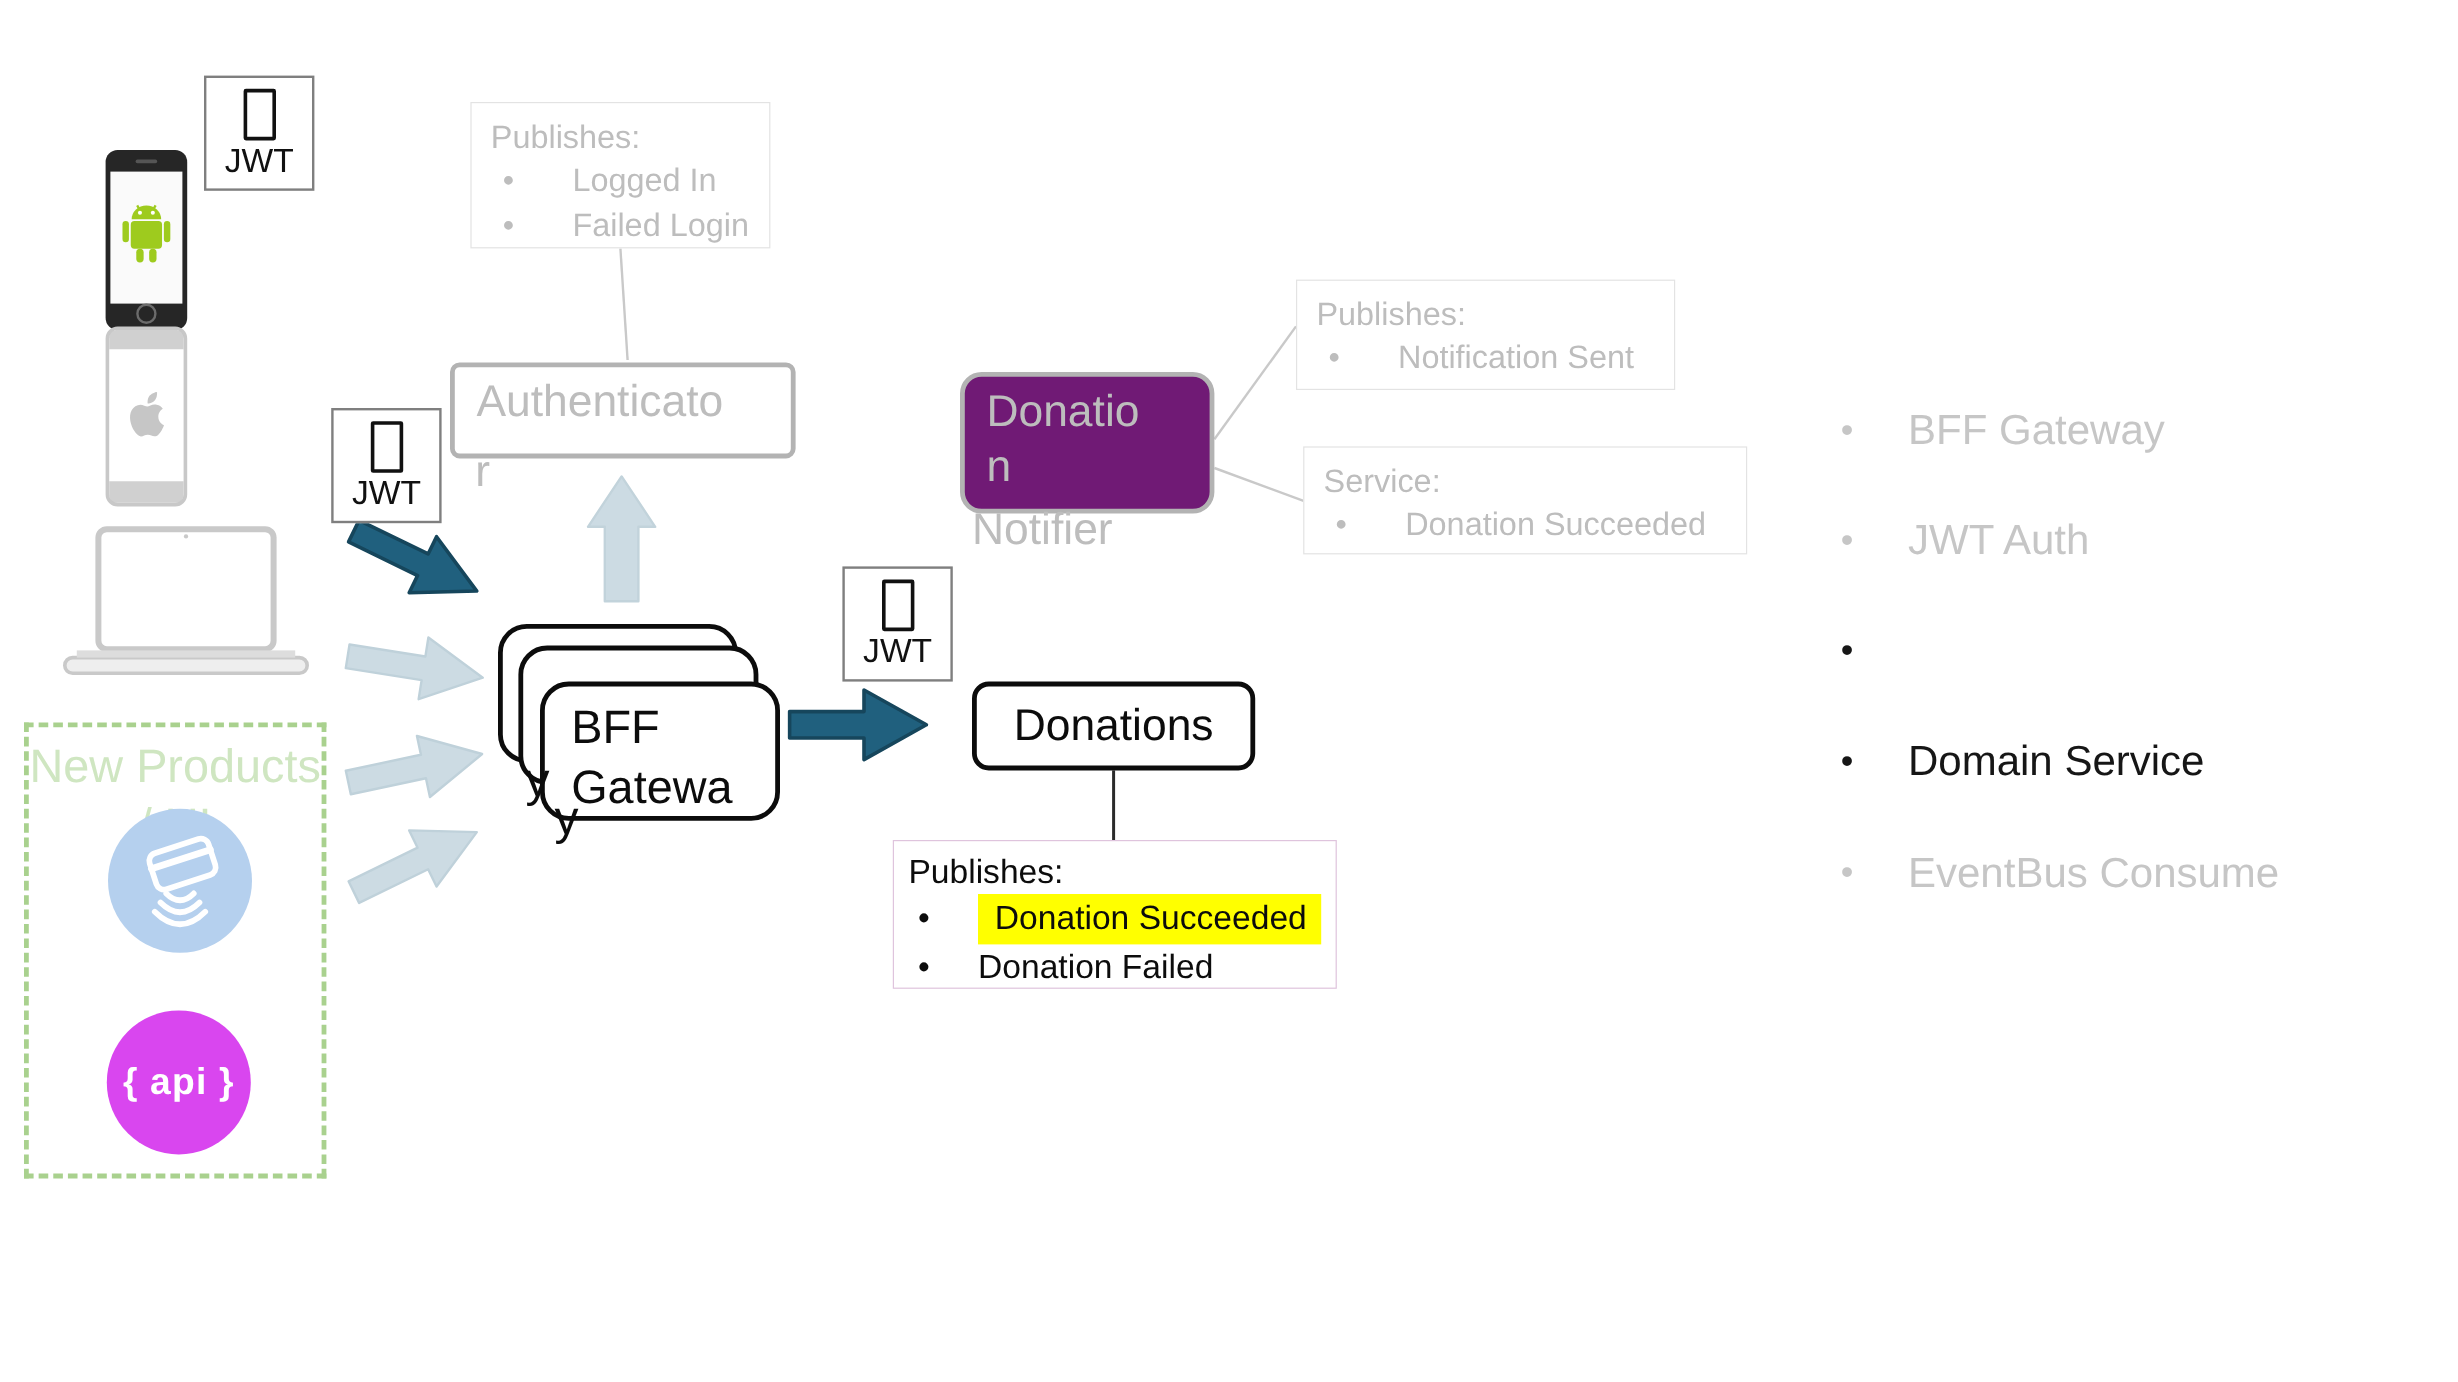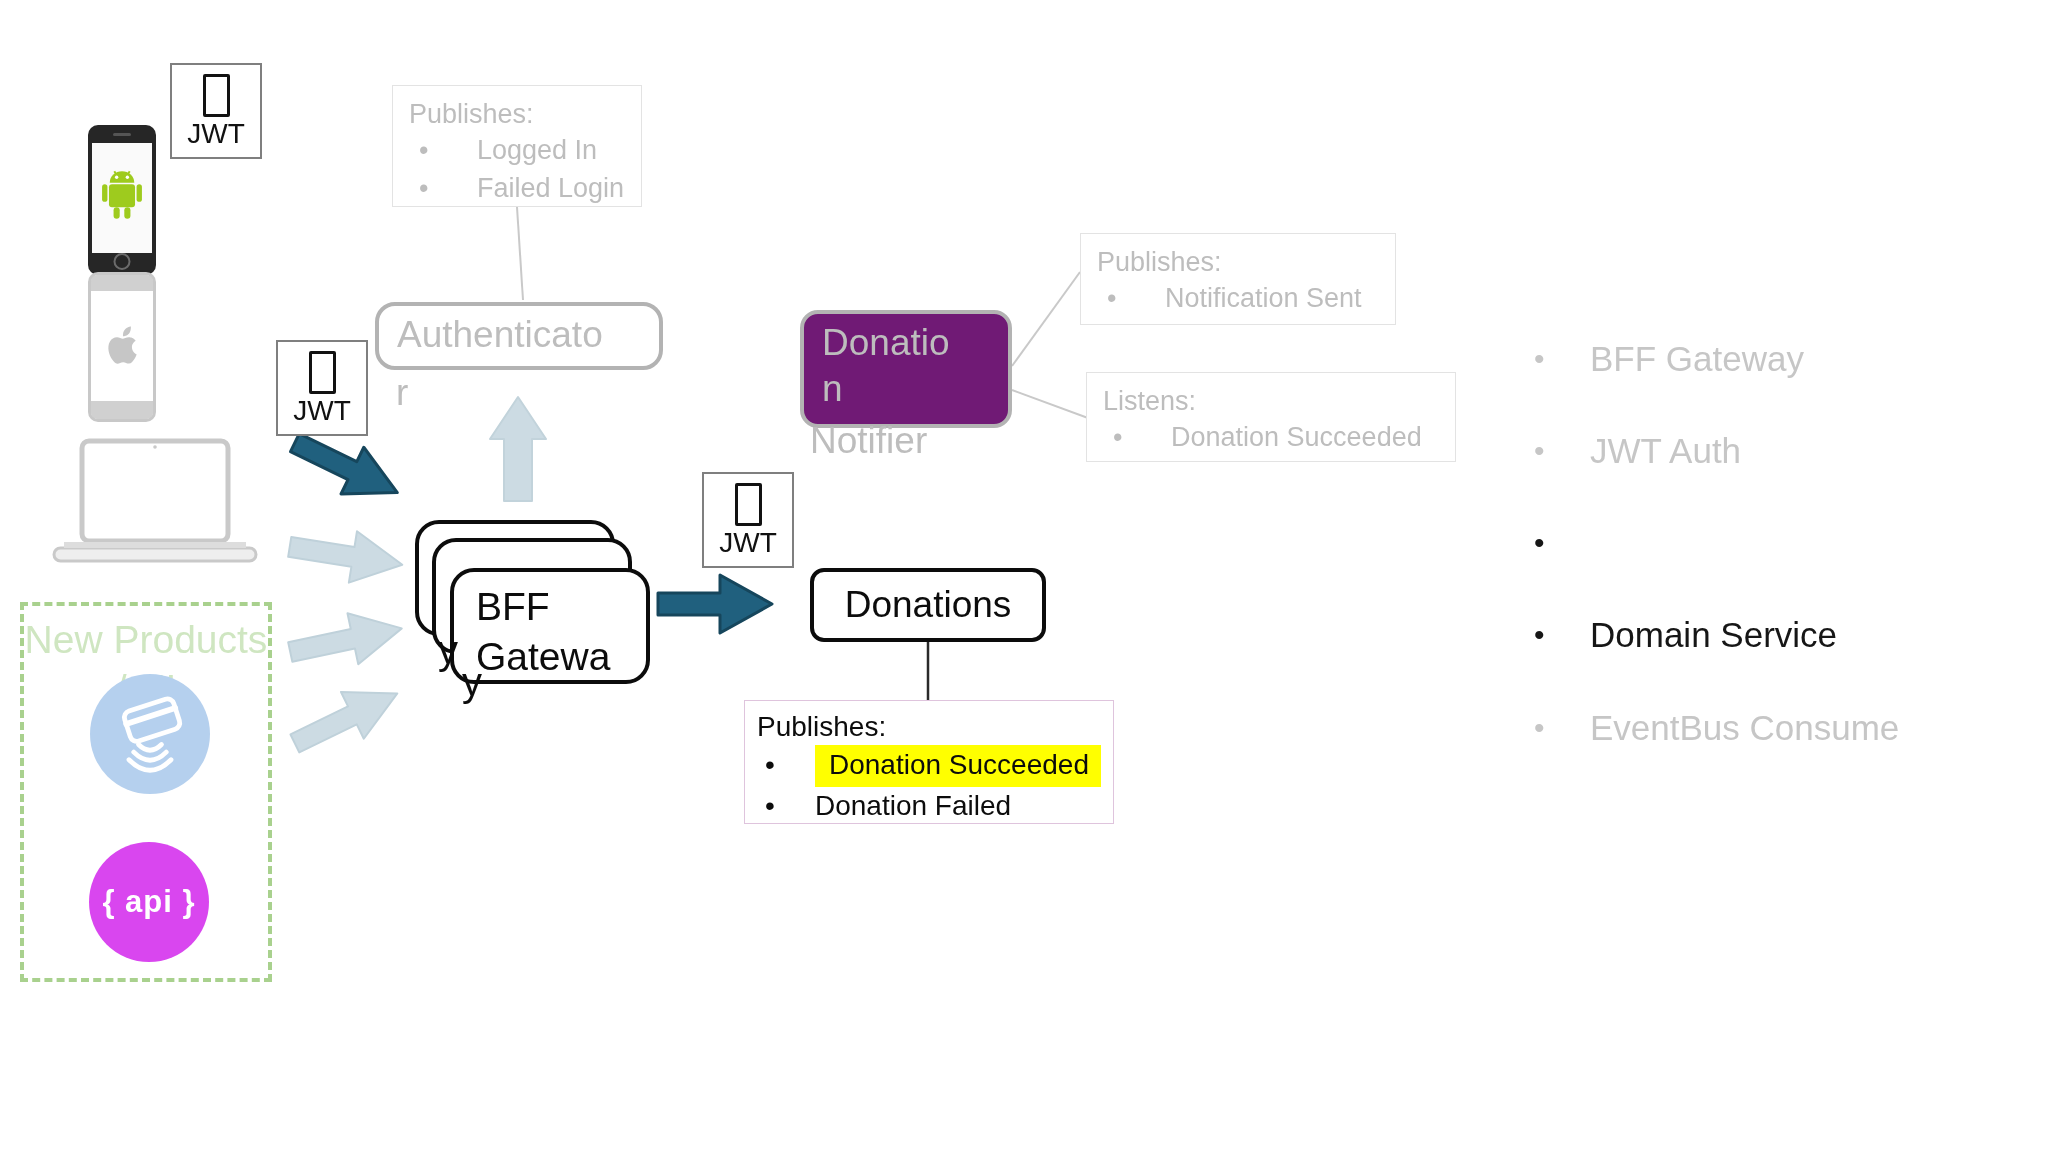--- a/index.html
+++ b/index.html
@@ -24,22 +24,22 @@
   .event-box{
     position:absolute;background:#fff;border:1.5px solid #e3e3e3;color:#bdbdbd;
     padding:10px 16px;box-sizing:border-box;
   }
   .event-box .ev-title{font-size:27px;line-height:1.35;}
   .ev-row{display:flex;font-size:27px;line-height:1.4;}
   .ev-bullet{width:58px;text-align:left;padding-left:10px;}
 
   
   .auth-box{
-    position:absolute;left:375px;top:302px;width:288px;height:68px;background:#fff;
-    border:4px solid #b3b3b3;border-radius:20px;box-sizing:border-box;
+    position:absolute;left:375px;top:302px;width:288px;height:80px;background:#fff;
+    border:4px solid #b3b3b3;border-radius:8px;box-sizing:border-box;
     font-size:37px;color:#bdbdbd;padding:8px 0 0 18px;overflow:hidden;white-space:nowrap;
   }
   .auth-overflow{position:absolute;left:396px;top:372px;font-size:37px;color:#bdbdbd;}
 
   
   .notifier-box{
     position:absolute;left:800px;top:310px;width:212px;height:118px;background:#701a75;
     border:4px solid #b3b3b3;border-radius:18px;box-sizing:border-box;
     font-size:37px;color:#bdbdbd;padding:6px 0 0 18px;line-height:1.25;overflow:hidden;
   }
@@ -274,21 +274,21 @@
 
   <div class="event-box" style="left:1080px;top:233px;width:316px;height:92px;">
     <div class="ev-title">Publishes:</div>
     <div class="ev-row">
       <span class="ev-bullet">•</span>
       <span>Notification Sent</span>
     </div>
   </div>
 
   <div class="event-box" style="left:1086px;top:372px;width:370px;height:90px;">
-    <div class="ev-title">Listens:</div>
+    <div class="ev-title">Service:</div>
     <div class="ev-row">
       <span class="ev-bullet">•</span>
       <span>Donation Succeeded</span>
     </div>
   </div>
 
   <div class="legend-item legend-gray" style="top:338px;">
     <span class="legend-bullet">•</span>
     <span>BFF Gateway</span>
   </div>

